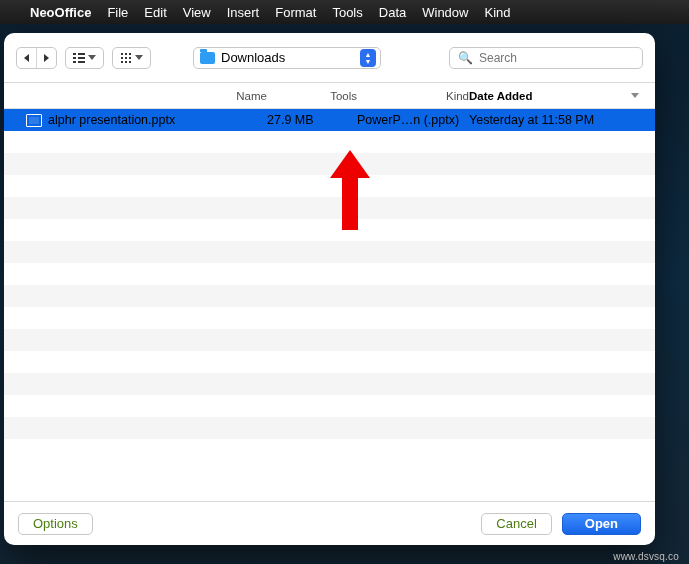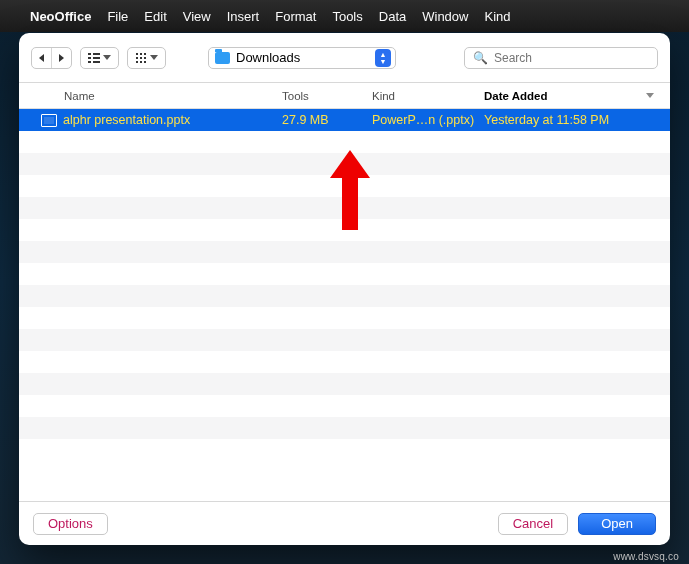--- a/index.html
+++ b/index.html
@@ -7,36 +7,36 @@
     font-family: -apple-system, "Helvetica Neue", Arial, sans-serif;
     font-size: 13px;
     width: 689px;
     height: 564px;
     background: linear-gradient(180deg, #0a1e2e 0%, #0e2a40 50%, #132635 100%);
     position: relative;
     overflow: hidden;
   }
   
   .menubar {
-    height: 32px;
+    height: 24px;
     background: linear-gradient(#2c2c2c,#1b1b1b);
     display: flex;
     align-items: center;
     gap: 16px;
     padding: 0 14px;
     color: #fff;
     font-size: 13px;
   }
   .menubar .apple { font-size: 14px; }
   .menubar .app  { font-weight: 700; }
   .menubar span { cursor: default; }
   
   .dialog {
     position: absolute;
-    left: 19px; top: 33px;
+    left: 4px; top: 33px;
     width: 651px; height: 512px;
     background: #fff;
     border-radius: 10px;
     box-shadow: 0 18px 40px rgba(0,0,0,.55);
     display: flex;
     flex-direction: column;
     overflow: hidden;
   }
   
   .toolbar {
@@ -110,57 +110,58 @@
     linear-gradient(#333,#333) 5px 8px/8px 2px no-repeat;}
   .icon-grid{width:12px;height:12px;background:
     radial-gradient(circle,#333 1.1px,transparent 1.1px) 0 0/4px 4px;}
   
   .cols{
     height: 26px;
     display:flex; align-items:center;
     font-size:11.5px; color:#4e4e4e;
     border-bottom:1px solid #dedede;
     padding:0 16px 0 45px;
+    text-align:right;
   }
   .cols .c-name{flex:1}
   .cols .c-size{width:90px}
   .cols .c-kind{width:112px}
   .cols .c-date{width:170px;font-weight:600;color:#000;display:flex;align-items:center;justify-content:space-between}
   
   .list{
     flex:1; overflow:auto; padding:0 0 0 0;
     background:#fff;
   }
   .row{
     height:22px; display:flex; align-items:center;
     padding:0 16px 0 22px; font-size:12.5px;
   }
   .row .filedoc{width:16px;height:13px;border:1px solid currentColor;
     border-radius:1px;margin-right:6px;position:relative;color:#fff}
   .row .filedoc::after{content:"";position:absolute;inset:2px;background:currentColor;opacity:.15}
-  .row.sel{background:#0a66e5;color:#fde047}
+  .row.sel{background:#0a66e5;color:#000000}
   .row .c-name{flex:1;white-space:nowrap;overflow:hidden;text-overflow:ellipsis}
   .row .c-size{width:90px;text-align:left;padding-right:12px}
   .row .c-kind{width:112px;white-space:nowrap;overflow:hidden;text-overflow:ellipsis;padding-right:8px}
   .row .c-date{width:170px;white-space:nowrap}
   .emptyrow{height:22px}
   .emptyrow:nth-child(odd){background:#f5f5f6}
   
   .footer{
     height:44px;border-top:1px solid #d8d8d8;
     display:flex;align-items:center;padding:0 14px;gap:10px;
   }
   .push{margin-left:auto}
   .macbtn{
     height:22px;padding:0 14px;border-radius:5px;
-    border:1px solid #c8c8c8;background:#fff;font-size:13px;color:#be185d;
+    border:1px solid #c8c8c8;background:#fff;font-size:13px;color:#4d7c0f;
   }
   .macbtn.primary{
     background:linear-gradient(#3f8cff,#1564e6);
-    border-color:#1a5fd4;color:#fff;padding:0 22px;font-weight:400;
+    border-color:#1a5fd4;color:#fff;padding:0 22px;font-weight:700;
   }
   
   .redarrow{position:absolute;left:330px;top:150px;width:40px;height:80px;pointer-events:none}
   .redarrow .shaft{position:absolute;left:12px;top:22px;width:16px;height:58px;background:#ee0000}
   .redarrow .head{position:absolute;left:0;top:0;width:0;height:0;
     border-left:20px solid transparent;border-right:20px solid transparent;border-bottom:28px solid #ee0000}
   .watermark{position:absolute;right:10px;bottom:2px;font-size:10px;color:#bfbfbf;letter-spacing:.2px}
 </style>
 </head>
 <body>

